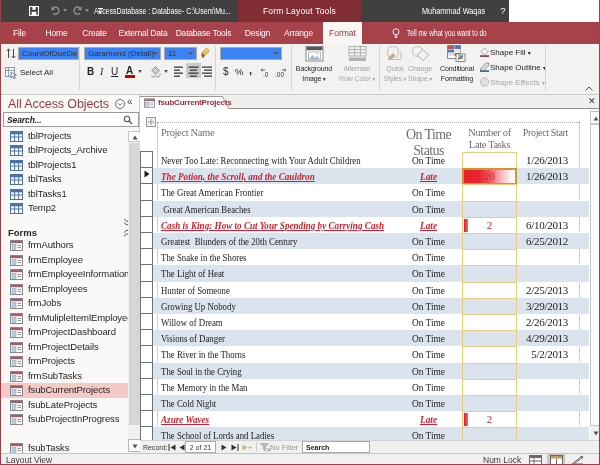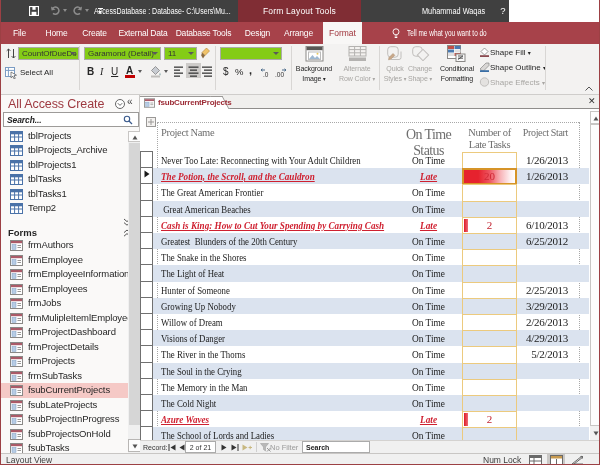--- a/index.html
+++ b/index.html
@@ -9,21 +9,21 @@
 .abs { position:absolute; }
 #titlebar { left:0; top:0; width:508px; height:22px; background:#404040; }
 #darkstrip { left:237px; top:0; width:123px; height:22px; background:#802d34; color:#fff;
   font-size:8.5px; line-height:22px; text-align:center; letter-spacing:0.2px;}
 .ttxt { color:#fff; font-size:8.5px; line-height:22px; white-space:nowrap; }
 #tabrow { left:0; top:22px; width:600px; height:22px; background:#a7424a; }
 .rtab { position:absolute; top:0; height:22px; color:#fff; font-size:8.5px; line-height:22px; text-align:center; white-space:nowrap; letter-spacing:-0.2px;}
 #fmttab { position:absolute; left:322px; top:0; width:39px; height:22px; background:#f8f7f6;
   color:#a0353c; font-size:8.5px; line-height:23px; text-align:center; }
 #ribbon { left:0; top:44px; width:600px; height:51px; background:#f3f2f1; border-bottom:1px solid #cfcdcb; }
-.combo { position:absolute; background:#84cc16; border:1px solid #acabaa; font-size:8px; color:#333;
+.combo { position:absolute; background:#3b82f6; border:1px solid #acabaa; font-size:8px; color:#333;
   line-height:11px; padding-left:3px; overflow:hidden; white-space:nowrap; }
 .combo .da { position:absolute; right:2px; top:4px; width:0; height:0;
   border-left:3px solid transparent; border-right:3px solid transparent; border-top:3.5px solid #5a5a5a; }
 .glabel { position:absolute; font-size:8px; color:#6c6a67; top:40px;margin-top:12px; }
 .gsep { position:absolute; top:2px; width:1px; height:44px; background:#d8d6d4; }
 .ric { position:absolute; font-size:8.5px; color:#262626; white-space:nowrap; }
 .ic2 { line-height:9.5px; text-align:center; font-size:8px !important; letter-spacing:-0.15px; transform:scaleX(0.88); }
 .gray { color:#a8a6a3 !important; }
 #navpane { left:0; top:95px; width:139px; height:358px; background:#faf9f8; border-right:1px solid #c8c6c4; }
 #navtitle { left:7px; top:2px; font-size:12.5px; color:#9e3940; width:120px; letter-spacing:-0.1px;}
@@ -225,21 +225,21 @@
         <circle cx="5.5" cy="5" r="4.2" fill="#e4e2e0" stroke="#c0bebc"></circle>
       </svg>
 <div class="ric gray" style="left:489px;top:34px;font-size:8px">Shape Effects <span style="font-size:6px">▾</span></div>
 <div class="glabel" style="left:412px;width:100px">Control Formatting</div>
 <div class="gsep" style="left:544px"></div>
 <svg class="abs" style="left:584px;top:42px" width="8" height="5" viewBox="0 0 8 5">
         <path d="M0.5 4.5 L4 1 L7.5 4.5" fill="none" stroke="#555"></path>
       </svg>
 </div>
 <div class="abs" id="navpane">
-<div class="abs" id="navtitle">All Access Create</div>
+<div class="abs" id="navtitle">All Access Objects</div>
 <svg class="abs" style="left:114px;top:4px" width="10" height="10" viewBox="0 0 10 10">
         <circle cx="5" cy="5" r="4.5" fill="#fff" stroke="#666"></circle>
         <path d="M2.8 4.2 L5 6.4 L7.2 4.2" fill="none" stroke="#666" stroke-width="1"></path>
       </svg>
 <div class="abs" style="left:126px;top:1px;font-size:10px;color:#444">«</div>
 <div class="abs" id="searchbox"></div>
 <div class="abs" style="left:6px;top:20px;font-size:8.5px;color:#222;font-style:italic;font-weight:bold;letter-spacing:-0.1px">Search...</div>
 <svg class="abs" style="left:122px;top:20px" width="10" height="10" viewBox="0 0 10 10">
         <circle cx="4" cy="4" r="2.7" fill="none" stroke="#3a5a8c" stroke-width="1.1"></circle>
         <line x1="6" y1="6" x2="9" y2="9" stroke="#3a5a8c" stroke-width="1.3"></line>
@@ -433,30 +433,20 @@
       </div>
 <div class="navitem" style="top:317.25px">
         <svg class="abs" style="left:9px;top:2px" width="13" height="11" viewBox="0 0 13 11">
           <rect x="0.5" y="0.5" width="12" height="10" fill="#fff" stroke="#8a8886"></rect>
           <rect x="1" y="1" width="11" height="2.2" fill="#aa5a68"></rect>
           <rect x="2" y="4.5" width="4" height="4.8" fill="#b8cce4" stroke="#7a9cc4" stroke-width="0.5"></rect>
           <line x1="7.5" y1="5.5" x2="11" y2="5.5" stroke="#9a9896"></line>
           <line x1="7.5" y1="7.5" x2="11" y2="7.5" stroke="#9a9896"></line>
         </svg>
         <span class="nm">fsubProjectInProgress</span>
-      </div>
-<div class="navitem" style="top:331.75px">
-        <svg class="abs" style="left:9px;top:2px" width="13" height="11" viewBox="0 0 13 11">
-          <rect x="0.5" y="0.5" width="12" height="10" fill="#fff" stroke="#8a8886"></rect>
-          <rect x="1" y="1" width="11" height="2.2" fill="#aa5a68"></rect>
-          <rect x="2" y="4.5" width="4" height="4.8" fill="#b8cce4" stroke="#7a9cc4" stroke-width="0.5"></rect>
-          <line x1="7.5" y1="5.5" x2="11" y2="5.5" stroke="#9a9896"></line>
-          <line x1="7.5" y1="7.5" x2="11" y2="7.5" stroke="#9a9896"></line>
-        </svg>
-        <span class="nm">fsubProjectsOnHold</span>
       </div>
 <div class="navitem" style="top:346.25px">
         <svg class="abs" style="left:9px;top:2px" width="13" height="11" viewBox="0 0 13 11">
           <rect x="0.5" y="0.5" width="12" height="10" fill="#fff" stroke="#8a8886"></rect>
           <rect x="1" y="1" width="11" height="2.2" fill="#aa5a68"></rect>
           <rect x="2" y="4.5" width="4" height="4.8" fill="#b8cce4" stroke="#7a9cc4" stroke-width="0.5"></rect>
           <line x1="7.5" y1="5.5" x2="11" y2="5.5" stroke="#9a9896"></line>
           <line x1="7.5" y1="7.5" x2="11" y2="7.5" stroke="#9a9896"></line>
         </svg>
         <span class="nm">fsubTasks</span>

